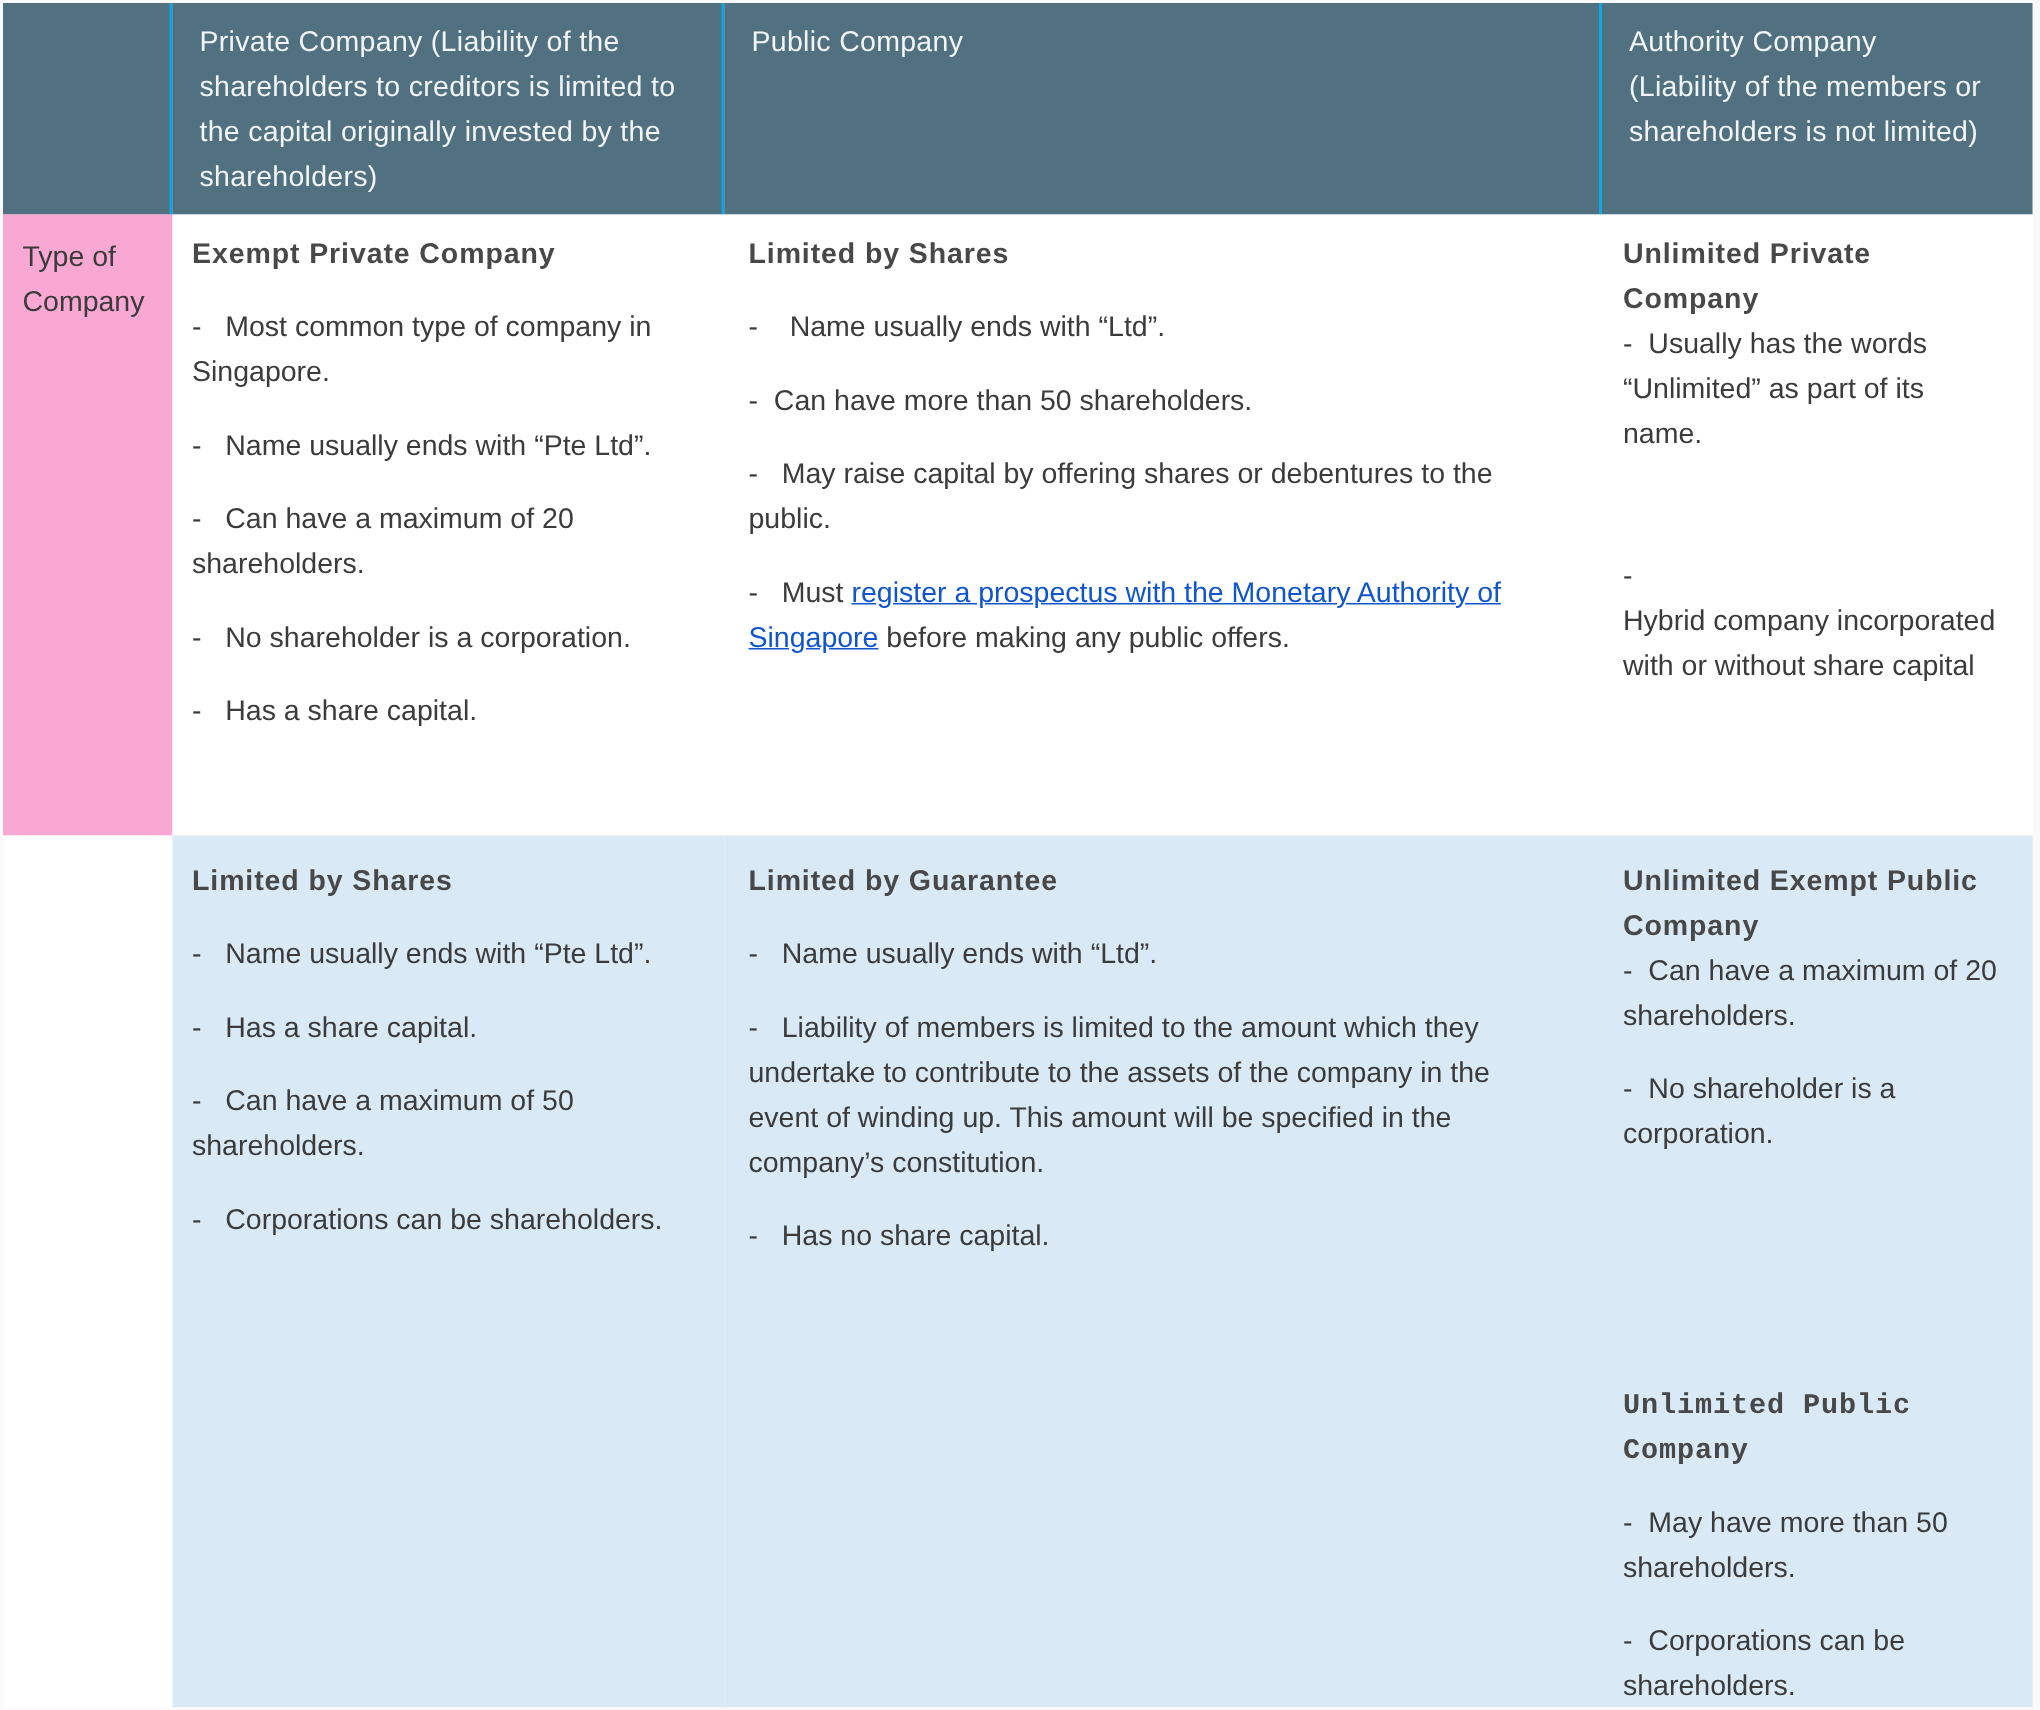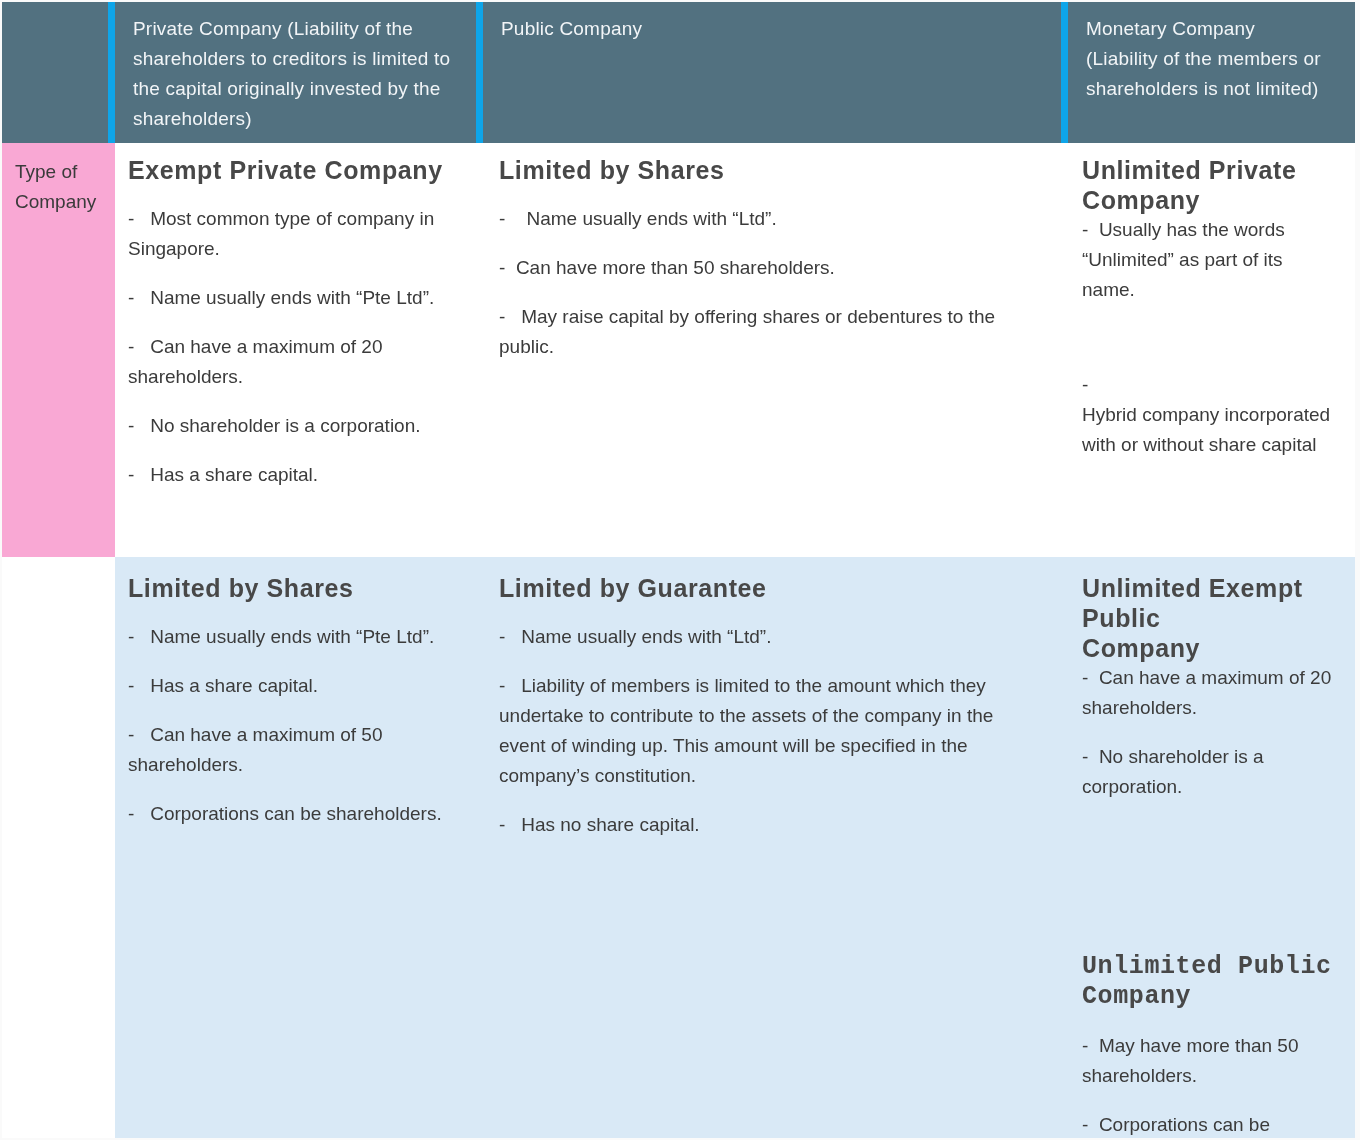--- a/index.html
+++ b/index.html
@@ -21,21 +21,21 @@
   
   .hdr {
     background: #527180;
     color: #f2f5f7;
     font-size: 19px;
     line-height: 30px;
     letter-spacing: 0.2px;
     padding: 12px 14px 10px 18px;
     white-space: pre-line;
   }
-  .hdr.gap { border-right: 7px solid #0ea5e9; }
+  .hdr.gap { border-right: 2px solid #0ea5e9; }
   
   .body-cell {
     background: #ffffff;
     color: #3b3b3b;
     font-size: 19px;
     line-height: 30px;
     padding: 12px 14px 10px 13px;
   }
   .col3 { padding-left: 16px; padding-right: 20px; }
   .col4 { padding-left: 14px; padding-right: 8px; }
@@ -43,21 +43,21 @@
   .label-cell {
     background: #f9a8d4;
     color: #3b3b3b;
     font-size: 19px;
     line-height: 30px;
     padding: 14px 6px 0 13px;
     white-space: pre-line;
   }
   .empty-cell { background: #ffffff; }
   .cell-heading {
-    font-size: 25px;
+    font-size: 19px;
     line-height: 30px;
     font-weight: bold;
     color: #484848;
     letter-spacing: 0.6px;
     margin: 0 0 19px 0;
     white-space: pre-line;
   }
   .cell-heading.tight { margin-bottom: 0; }
   .cell-heading.second { margin-top: 150px; font-family: Liberation Mono, monospace; }
   .bullet {
@@ -72,21 +72,21 @@
 
 <div class="page">
   <div class="doc-table">
 
     <div class="cell hdr gap"></div>
     <div class="cell hdr gap">Private Company (Liability of the
 shareholders to creditors is limited to
 the capital originally invested by the
 shareholders)</div>
     <div class="cell hdr gap">Public Company</div>
-    <div class="cell hdr">Monetary Company
+    <div class="cell hdr">Authority Company
 (Liability of the members or
 shareholders is not limited)</div>
 
     <div class="cell label-cell">Type of
 Company</div>
 
     <div class="cell body-cell">
       <h3 class="cell-heading">Exempt Private Company</h3>
       <p class="bullet">-&nbsp;&nbsp;&nbsp;Most common type of company in
 Singapore.</p>
@@ -96,20 +96,21 @@
       <p class="bullet">-&nbsp;&nbsp;&nbsp;No shareholder is a corporation.</p>
       <p class="bullet">-&nbsp;&nbsp;&nbsp;Has a share capital.</p>
     </div>
 
     <div class="cell body-cell col3">
       <h3 class="cell-heading">Limited by Shares</h3>
       <p class="bullet">-&nbsp;&nbsp;&nbsp;&nbsp;Name usually ends with “Ltd”.</p>
       <p class="bullet">-&nbsp;&nbsp;Can have more than 50 shareholders.</p>
       <p class="bullet">-&nbsp;&nbsp;&nbsp;May raise capital by offering shares or debentures to the
 public.</p>
+      <p class="bullet"><span>-&nbsp;&nbsp;&nbsp;Must </span><a class="doc-link">register a prospectus with the Monetary Authority of Singapore</a><span> before making any public offers.</span></p>
     </div>
 
     <div class="cell body-cell col4">
       <h3 class="cell-heading tight">Unlimited Private
 Company</h3>
       <p class="bullet">-&nbsp;&nbsp;Usually has the words
 “Unlimited” as part of its
 name.</p>
       <p class="bullet hybrid">-
 Hybrid company incorporated

